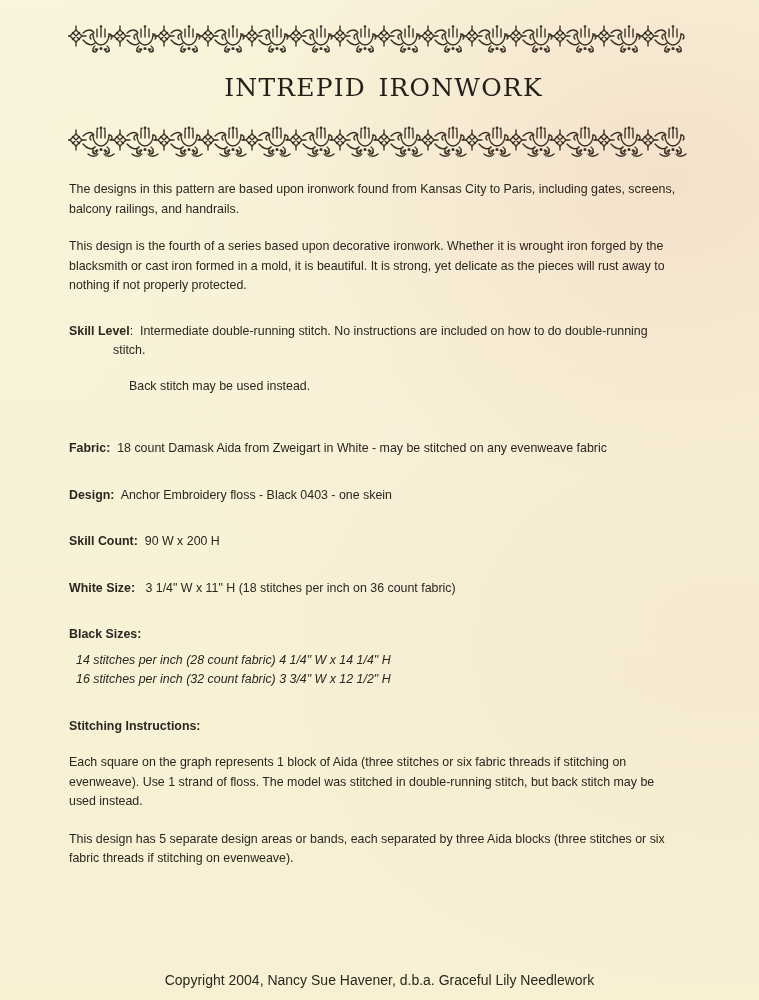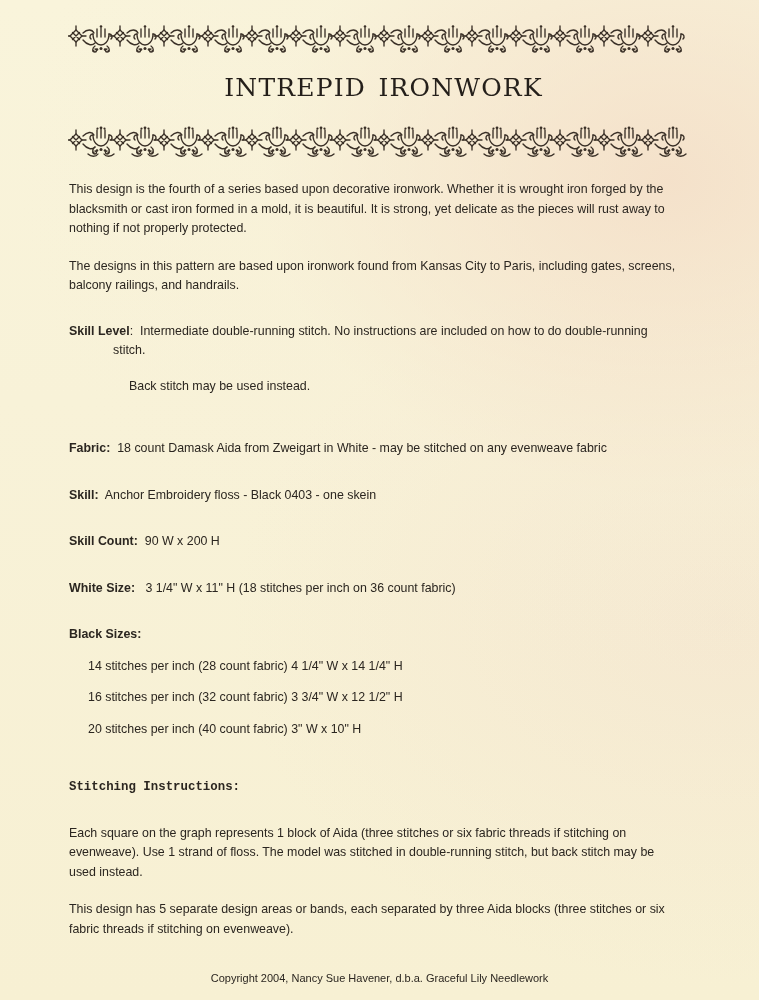--- a/index.html
+++ b/index.html
@@ -85,30 +85,30 @@
   }
   .section-head {
     font-weight: bold;
     margin: 0 0 6px 0;
   }
   .size-list {
     margin: 0;
     padding: 0 0 0 7px;
     list-style: none;
   }
-  .size-list li { margin: 12px; line-height: 19.5px; }
+  .size-list li { margin: 0; line-height: 19.5px; font-style: italic; }
 
   
   .footer {
     position: absolute;
     top: 972px;
     left: 0;
     width: 759px;
     text-align: center;
-    font-size: 11px;
+    font-size: 14px;
     color: #2b2620;
   }
 </style>
 </head>
 <body>
 
 <div class="page"></div>
 
 <div class="content">
 
@@ -212,61 +212,60 @@
           <use href="#motif-bot" x="440"></use> 
           <use href="#motif-bot" x="484"></use>
         <use href="#motif-bot" x="528"></use> 
           <use href="#motif-bot" x="572"></use>
       </g>
     </svg>
   </div>
 
   <div class="body-area">
 
+    <p class="para">The designs in this pattern are based upon ironwork found from Kansas City to Paris, including gates, screens, balcony railings, and handrails.</p>
     <p class="para">This design is the fourth of a series based upon decorative ironwork.  Whether it is wrought iron forged by the blacksmith or cast iron formed in a mold, it is beautiful.  It is strong, yet delicate as the pieces will rust away to nothing if not properly protected.</p>
-    <p class="para">The designs in this pattern are based upon ironwork found from Kansas City to Paris, including gates, screens, balcony railings, and handrails.</p>
 
     <div class="spec-gap-sm"></div>
 
     <div>
       <p class="spec"><span class="lbl">Skill Level</span><span>:</span>&nbsp; <span>Intermediate double-running stitch.  No instructions are included on how to do double-running stitch.</span></p>
       <p class="indent-line">Back stitch may be used instead.</p>
     </div>
 
     <div class="spec-gap-lg"></div>
 
     <p class="spec"><span class="lbl">Fabric:</span>&nbsp; <span>18 count Damask Aida from Zweigart in White - may be stitched on any evenweave fabric</span></p>
 
     <div class="spec-gap-lg"></div>
 
-    <p class="spec"><span class="lbl">Skill:</span>&nbsp; <span>Anchor Embroidery floss - Black 0403  - one skein</span></p>
+    <p class="spec"><span class="lbl">Design:</span>&nbsp; <span>Anchor Embroidery floss - Black 0403  - one skein</span></p>
 
     <div class="spec-gap-lg"></div>
 
     <p class="spec"><span class="lbl">Skill Count:</span>&nbsp; <span>90 W x 200 H</span></p>
 
     <div class="spec-gap-lg"></div>
 
     <p class="spec"><span class="lbl">White Size:</span>&nbsp;&nbsp; <span>3 1/4" W x 11" H  (18 stitches per inch on 36 count fabric)</span></p>
 
     <div class="spec-gap-lg"></div>
 
     <div>
       <p class="section-head">Black Sizes:</p>
       <ul class="size-list">
         <li>14 stitches per inch  (28 count fabric) 4 1/4" W x 14 1/4" H</li>
         <li>16 stitches per inch  (32 count fabric) 3 3/4" W x 12 1/2" H</li>
-        <li>20 stitches per inch  (40 count fabric) 3" W  x 10" H</li>
       </ul>
     </div>
 
     <div class="spec-gap-lg"></div>
 
     <div>
-      <p class="section-head" style="margin-bottom:26px;font-family:Liberation Mono, monospace;">Stitching Instructions:</p>
+      <p class="section-head" style="margin-bottom:17px;">Stitching Instructions:</p>
       <p class="para">Each square on the graph represents 1 block of Aida (three stitches or six fabric threads if stitching on evenweave).  Use 1 strand of floss.  The model was stitched in double-running stitch, but back stitch may be used instead.</p>
       <p class="para">This design has 5 separate design areas or bands, each separated by three Aida blocks (three stitches or six fabric threads if stitching on evenweave).</p>
     </div>
 
   </div>
 
   <div class="footer">Copyright 2004, Nancy Sue Havener, d.b.a. Graceful Lily Needlework</div>
 
 </div>
 

